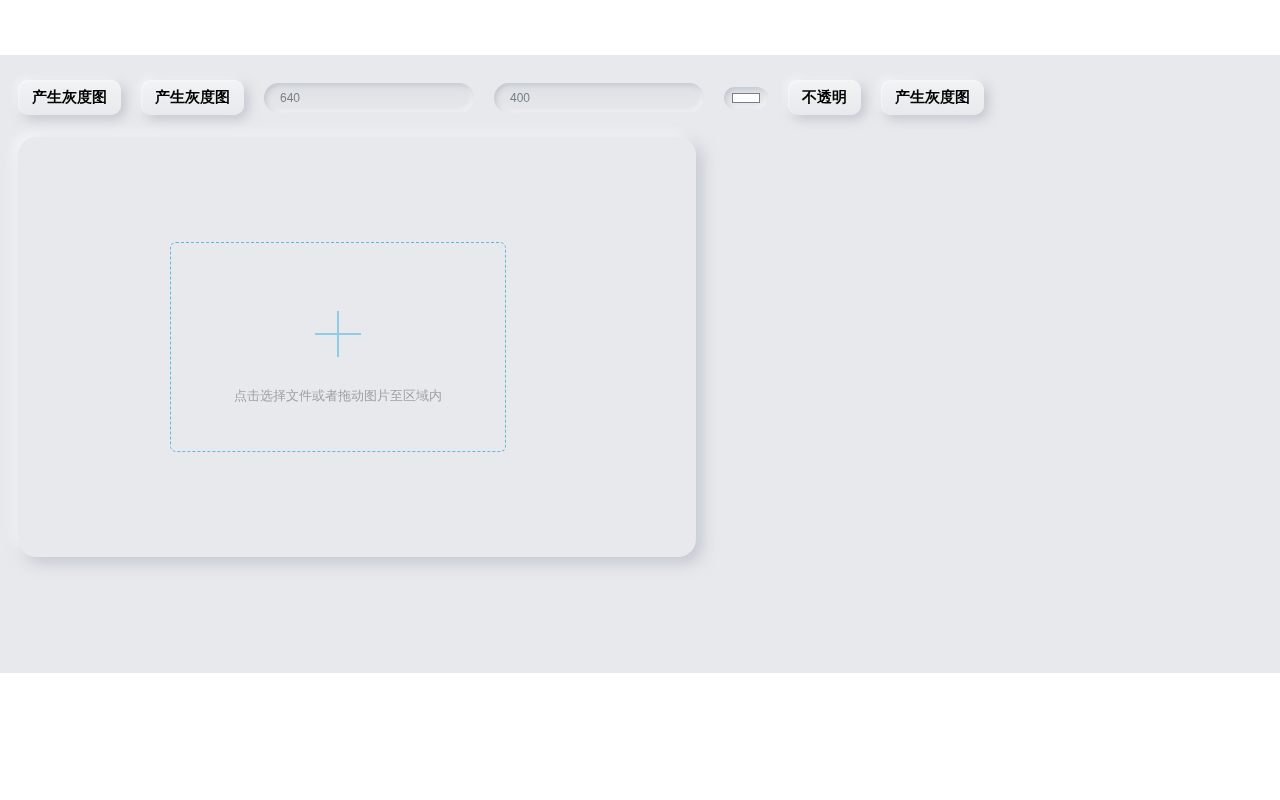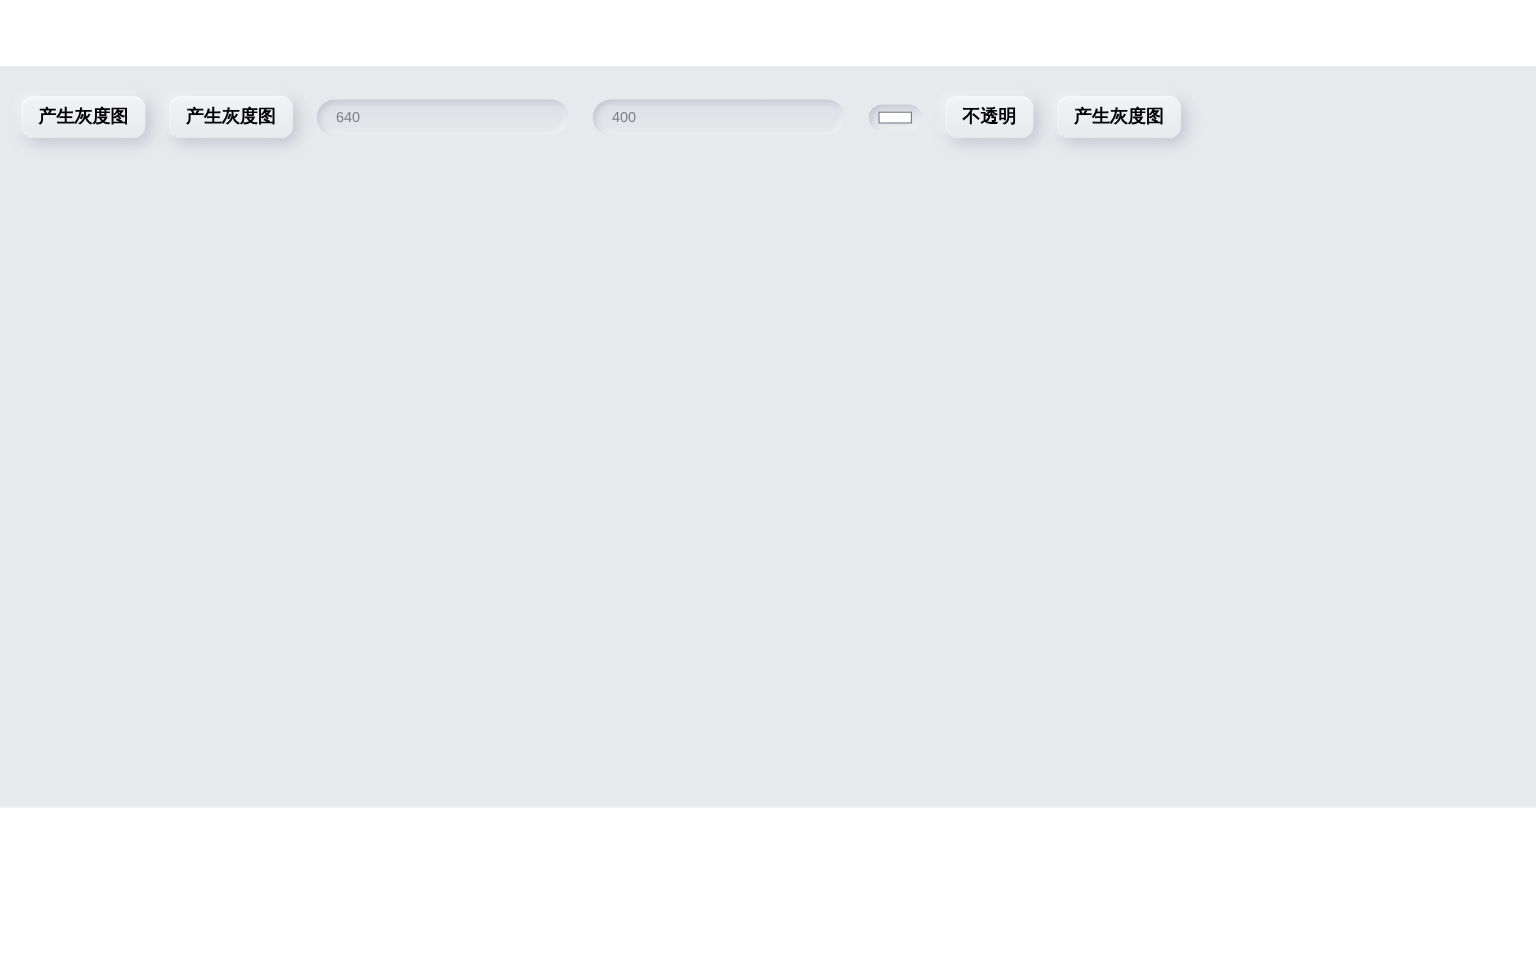--- a/index.html
+++ b/index.html
@@ -124,13 +124,24 @@
     <button class="btn">产生灰度图</button>
     <input class="input-field" type="text" placeholder="640" style="">
     <input class="input-field" type="text" placeholder="400" style="">
     <div class="color-picker-wrap">
       <div class="color-swatch"></div>
     </div>
     <button class="btn">不透明</button>
     <button class="btn">产生灰度图</button>
   </div>
 
+  <div class="canvas-panel">
+    <div class="dropzone">
+      <div class="plus-icon">
+        <svg viewBox="0 0 50 50">
+          <line x1="25" y1="2" x2="25" y2="48" stroke="#8fcde6" stroke-width="2"></line>
+          <line x1="2" y1="25" x2="48" y2="25" stroke="#8fcde6" stroke-width="2"></line>
+        </svg>
+      </div>
+      <div class="dropzone-text">点击选择文件或者拖动图片至区域内</div>
+    </div>
+  </div>
 </div>
 
 </body></html>

